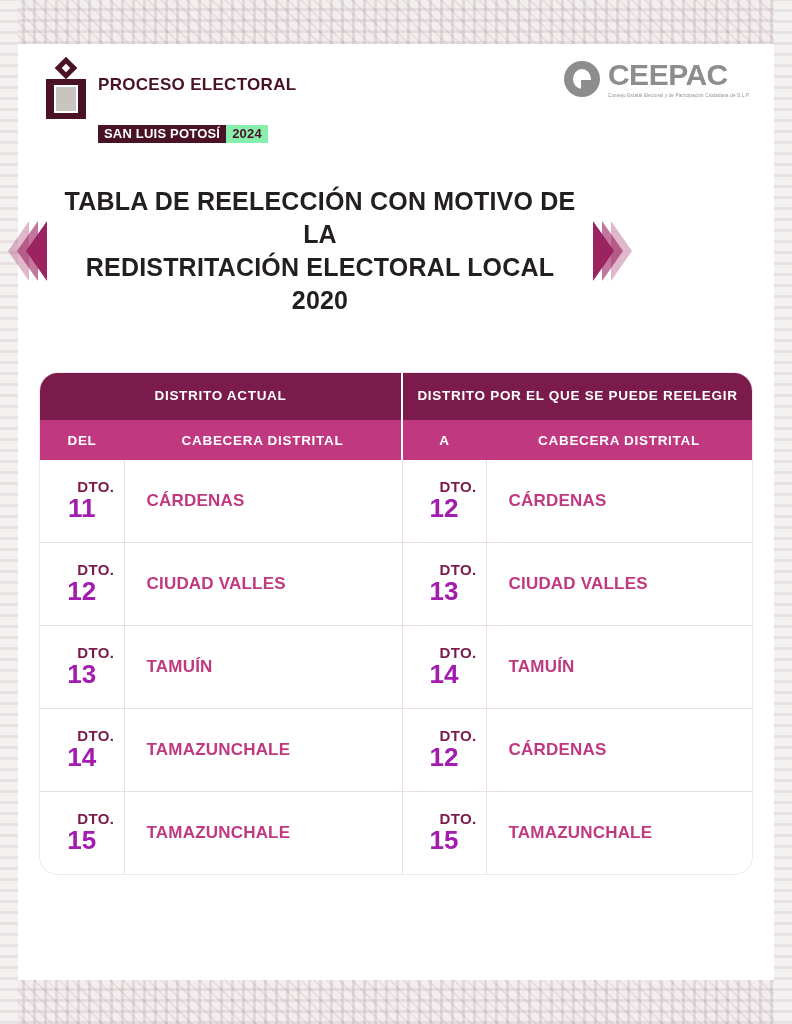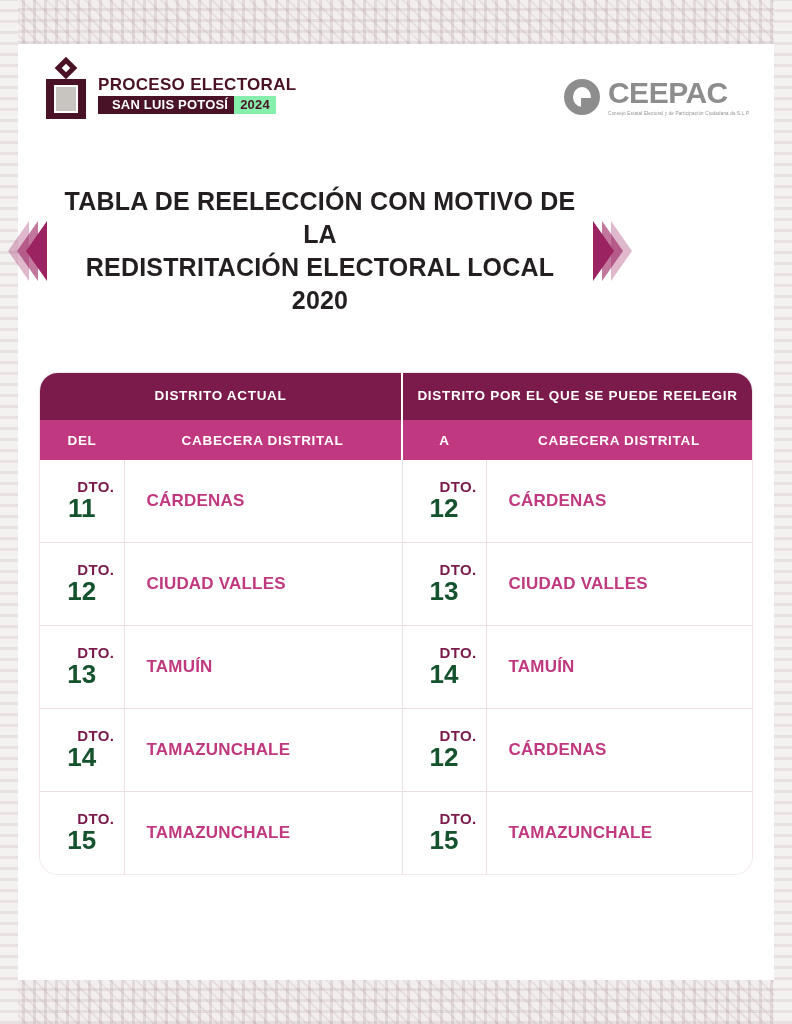--- a/index.html
+++ b/index.html
@@ -102,56 +102,57 @@
     width: 20px;
     height: 24px;
     background: #c8c4c0;
     border: 2px solid #ffffff;
   }
   .pe-text {
     display: flex;
     flex-direction: column;
     justify-content: center;
     padding-top: 16px;
+    gap: 29px;
   }
   .pe-title {
     font-size: 17px;
     font-weight: bold;
     color: #4a1226;
     letter-spacing: 0.3px;
     line-height: 1;
   }
   .pe-sub-row {
     display: flex;
     align-items: stretch;
     margin-top: 3px;
   }
   .pe-state {
     background: #4a1226;
     color: #ffffff;
     font-size: 13px;
     font-weight: bold;
-    padding: 2px 6px 3px 14px;
+    padding: 2px 6px 3px 6px;
     letter-spacing: 0.2px;
     line-height: 1;
   }
   .pe-year {
     background: #86efac;
     color: #4a1226;
     font-size: 13px;
     font-weight: bold;
     padding: 2px 6px 3px 6px;
     letter-spacing: 0.2px;
     line-height: 1;
   }
 
   .ceepac-logo {
     position: absolute;
     right: 42px;
-    top: 22px;
+    top: 4px;
     display: flex;
     align-items: center;
     gap: 8px;
   }
   .ceepac-glyph {
     width: 36px;
     height: 36px;
     border-radius: 50%;
     background: #8d8d8d;
     position: relative;
@@ -286,21 +287,21 @@
   }
   .dto-lbl {
     color: #7b1b4b;
     font-size: 15px;
     font-weight: bold;
     line-height: 1.05;
     letter-spacing: 0.4px;
     margin-left: 28px;
   }
   .dto-num {
-    color: #14532d;
+    color: #a21caf;
     font-size: 26px;
     font-weight: bold;
     line-height: 1.05;
   }
   td.city {
     color: #c0387f;
     font-size: 17px;
     font-weight: bold;
     letter-spacing: 0.2px;
     padding-left: 22px;

